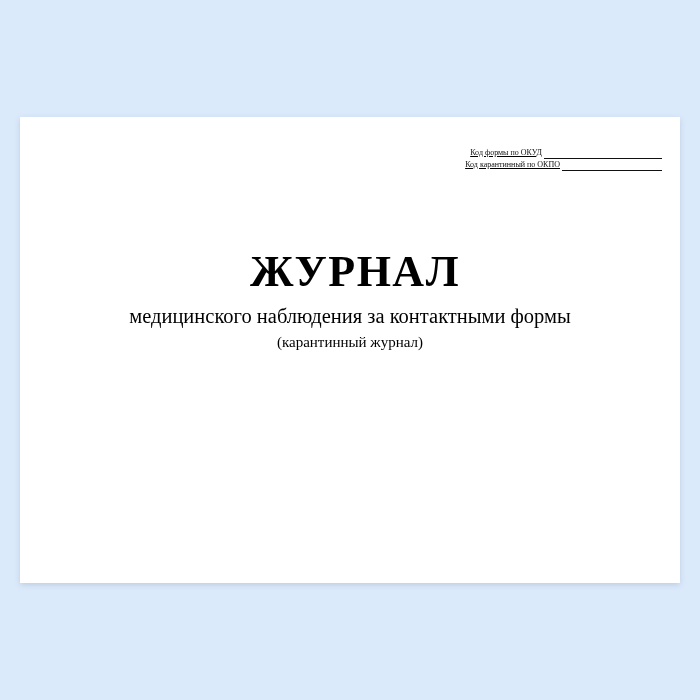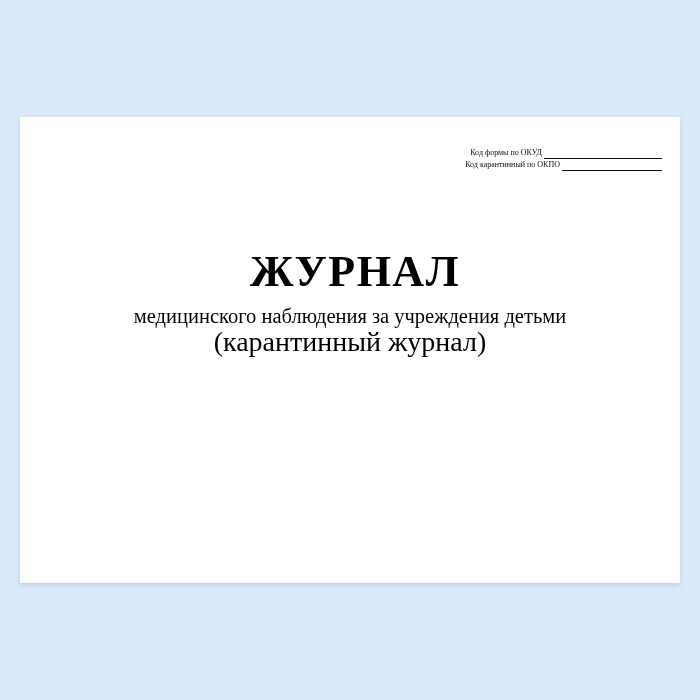--- a/index.html
+++ b/index.html
@@ -26,20 +26,21 @@
     height: 466px;
     background: #ffffff;
     box-shadow: 0 2px 6px rgba(60, 80, 110, 0.18);
   }
   .codes {
     position: absolute;
     right: 18px;
     top: 30px;
     width: 330px;
     text-align: left;
+    text-decoration: underline;
   }
   .code-row {
     display: flex;
     align-items: flex-end;
     justify-content: flex-end;
     font-family: "Liberation Serif", serif;
     font-size: 8px;
     line-height: 12px;
     color: #0f0f0f;
     white-space: nowrap;
@@ -74,21 +75,21 @@
   }
   .subtitle-1 {
     font-family: "Liberation Serif", serif;
     font-size: 20.5px;
     color: #000000;
     line-height: 26px;
     margin: 0;
   }
   .subtitle-2 {
     font-family: "Liberation Serif", serif;
-    font-size: 28px;
+    font-size: 15px;
     color: #000000;
     line-height: 26px;
     margin: 0;
   }
 </style>
 </head>
 <body>
 
 <div class="page-wrap">
 
@@ -100,19 +101,19 @@
         <span class="code-rule rule-okud"></span>
       </div>
       <div class="code-row">
         <span class="code-label">Код карантинный по ОКПО</span>
         <span class="code-rule rule-okpo"></span>
       </div>
     </div>
 
     <div class="title-block">
       <h1 class="main-title">ЖУРНАЛ</h1>
-      <p class="subtitle-1">медицинского наблюдения за учреждения детьми</p>
+      <p class="subtitle-1">медицинского наблюдения за контактными формы</p>
       <p class="subtitle-2">(карантинный журнал)</p>
     </div>
 
   </div>
 
 </div>
 
 </body></html>

